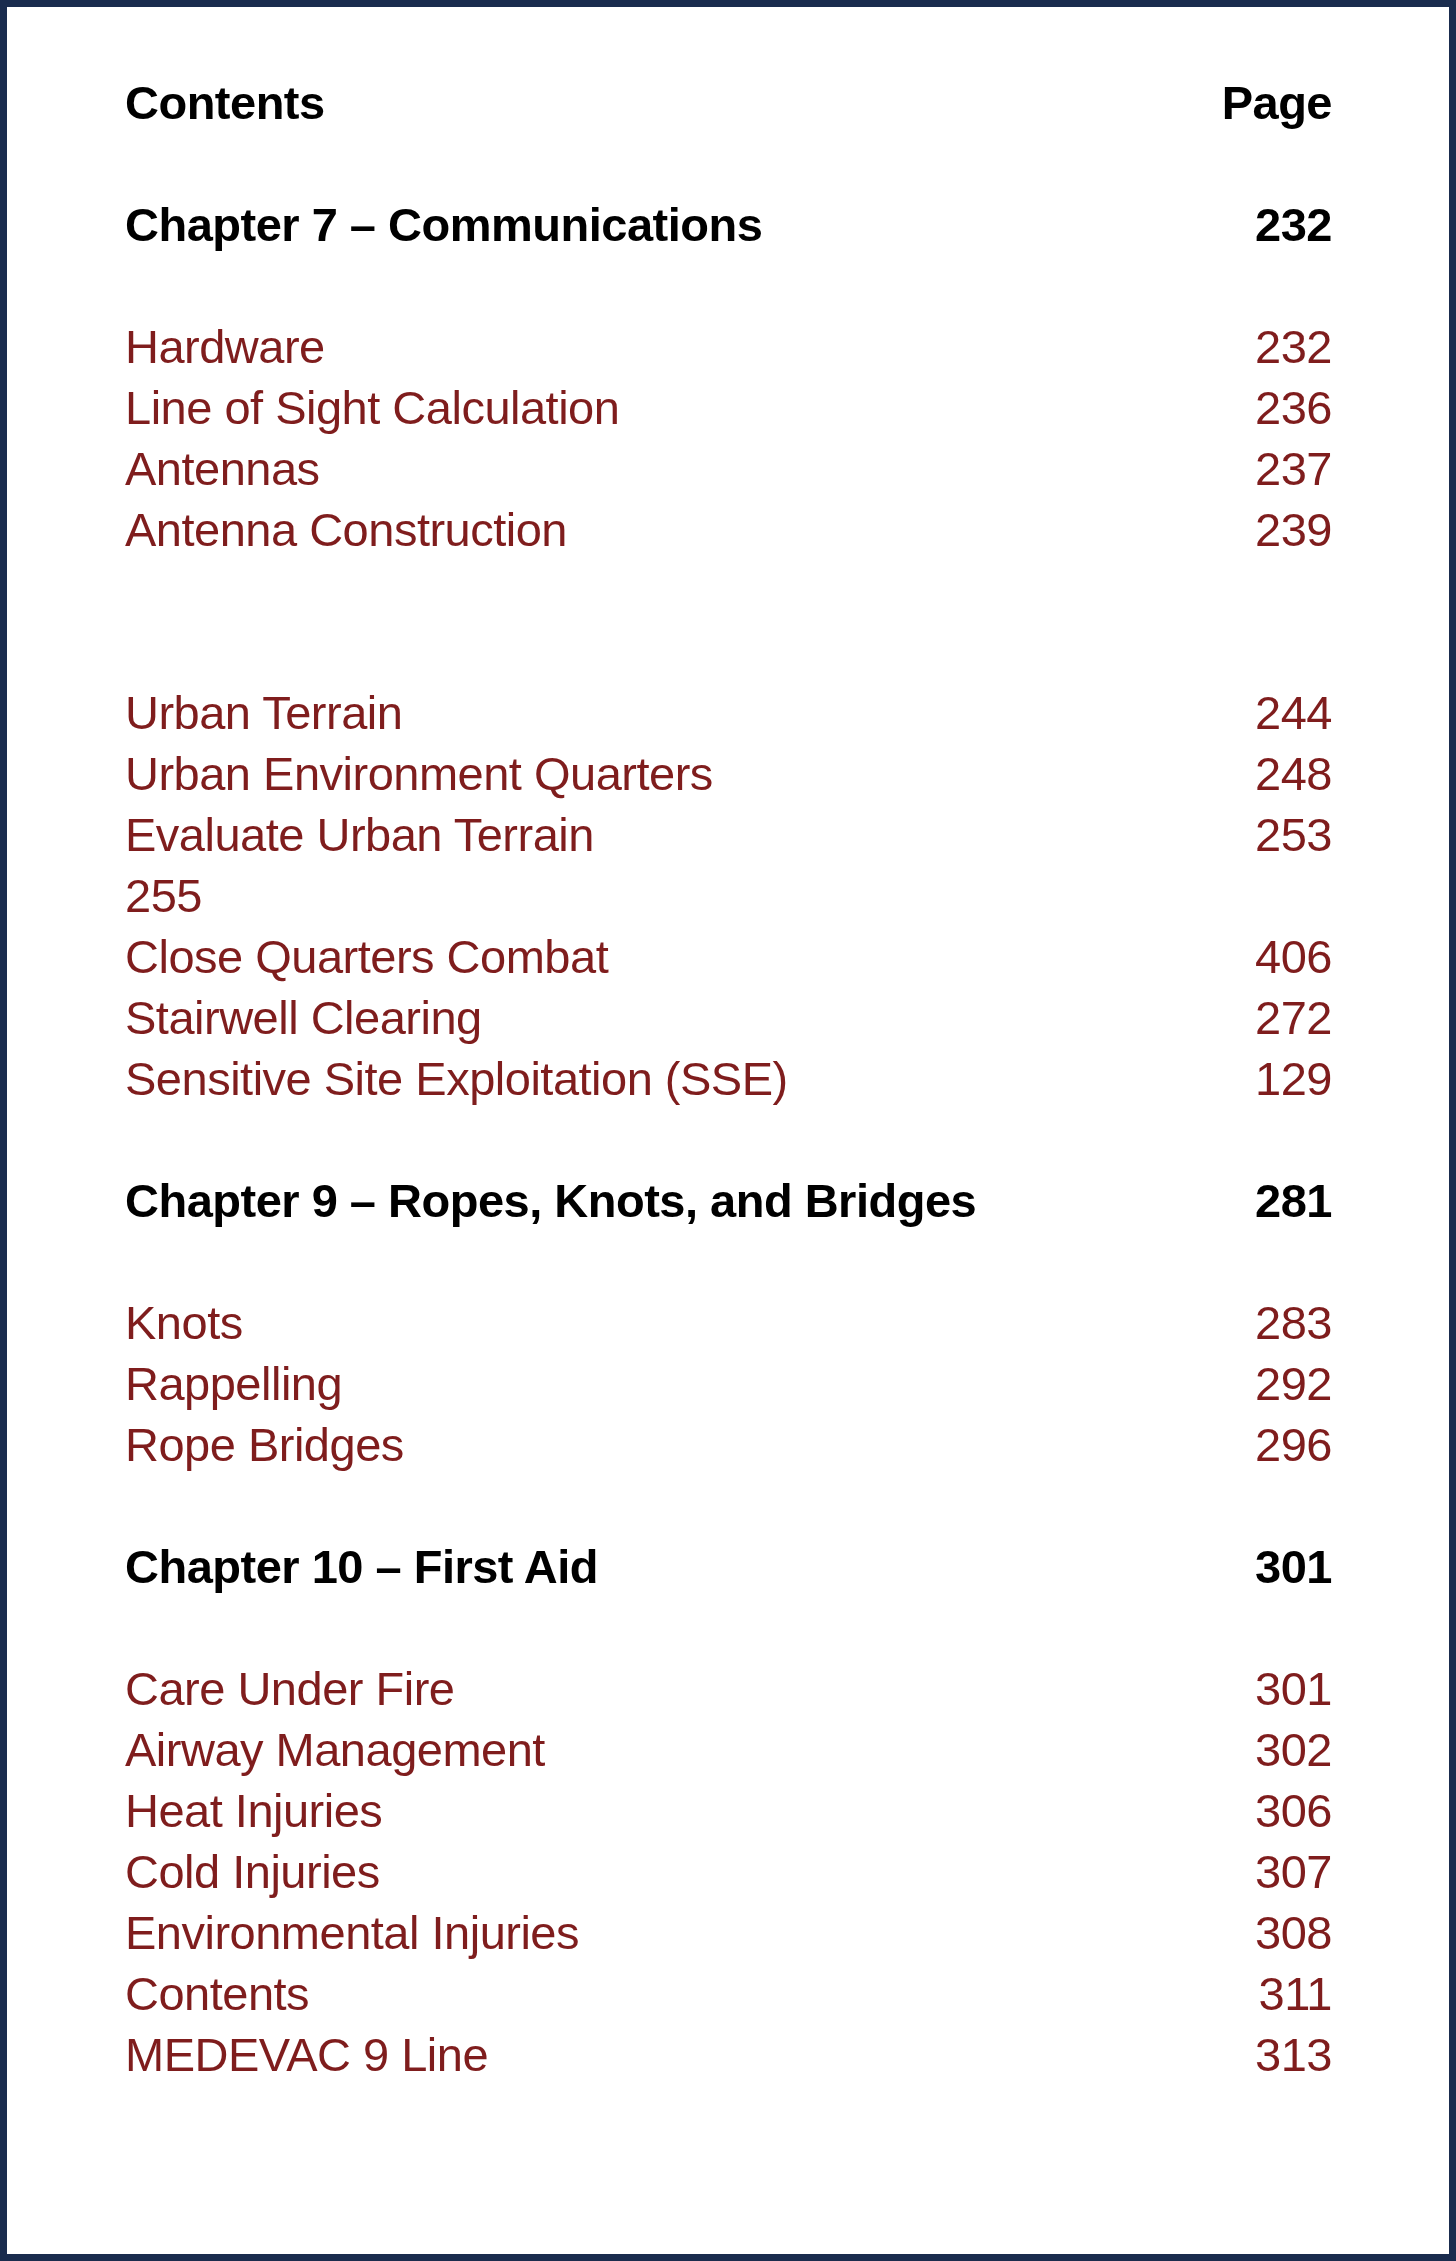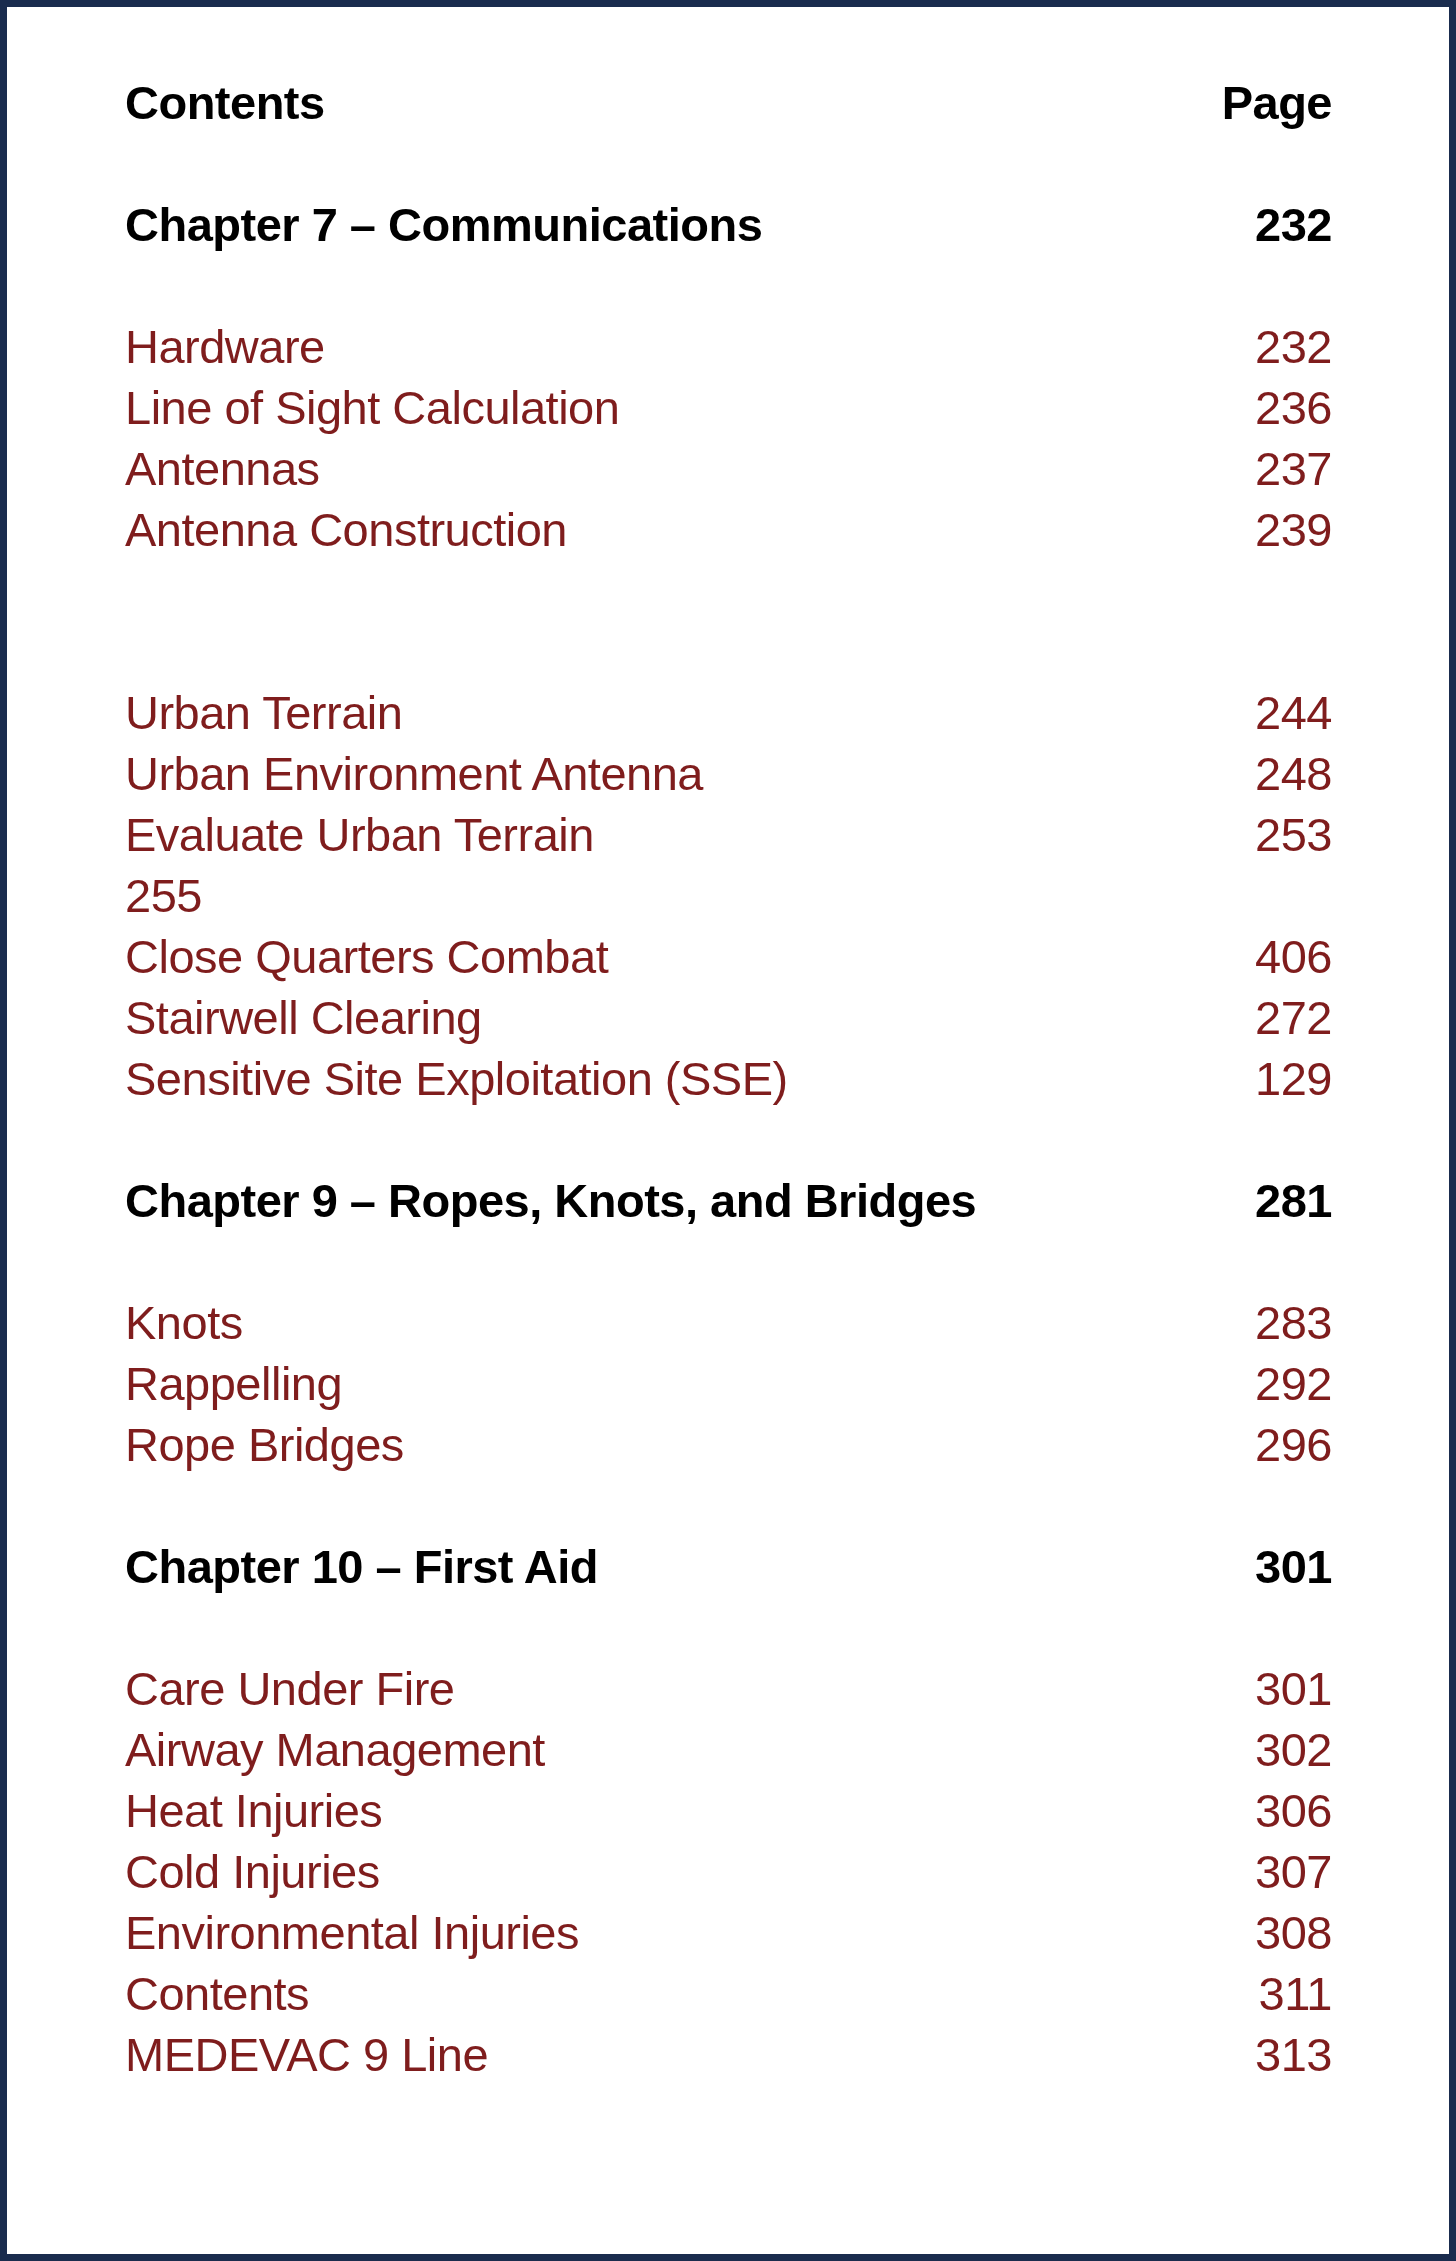--- a/index.html
+++ b/index.html
@@ -62,21 +62,21 @@
         <div class="spacer"></div>
         <div class="row bold"><span class="label">Chapter 7 – Communications</span><span class="pagenum">232</span></div>
         <div class="spacer"></div>
         <div class="row"><span class="label">Hardware</span><span class="pagenum">232</span></div>
         <div class="row"><span class="label">Line of Sight Calculation</span><span class="pagenum">236</span></div>
         <div class="row"><span class="label">Antennas</span><span class="pagenum">237</span></div>
         <div class="row"><span class="label">Antenna Construction</span><span class="pagenum">239</span></div>
         <div class="spacer"></div>
         <div class="spacer"></div>
         <div class="row"><span class="label">Urban Terrain</span><span class="pagenum">244</span></div>
-        <div class="row"><span class="label">Urban Environment Antenna</span><span class="pagenum">248</span></div>
+        <div class="row"><span class="label">Urban Environment Quarters</span><span class="pagenum">248</span></div>
         <div class="row"><span class="label">Evaluate Urban Terrain</span><span class="pagenum">253</span></div>
         <div class="row"><span class="pagenum">255</span></div>
         <div class="row"><span class="label">Close Quarters Combat</span><span class="pagenum">406</span></div>
         <div class="row"><span class="label">Stairwell Clearing</span><span class="pagenum">272</span></div>
         <div class="row"><span class="label">Sensitive Site Exploitation (SSE)</span><span class="pagenum">129</span></div>
         <div class="spacer"></div>
         <div class="row bold"><span class="label">Chapter 9 – Ropes, Knots, and Bridges</span><span class="pagenum">281</span></div>
         <div class="spacer"></div>
         <div class="row"><span class="label">Knots</span><span class="pagenum">283</span></div>
         <div class="row"><span class="label">Rappelling</span><span class="pagenum">292</span></div>

